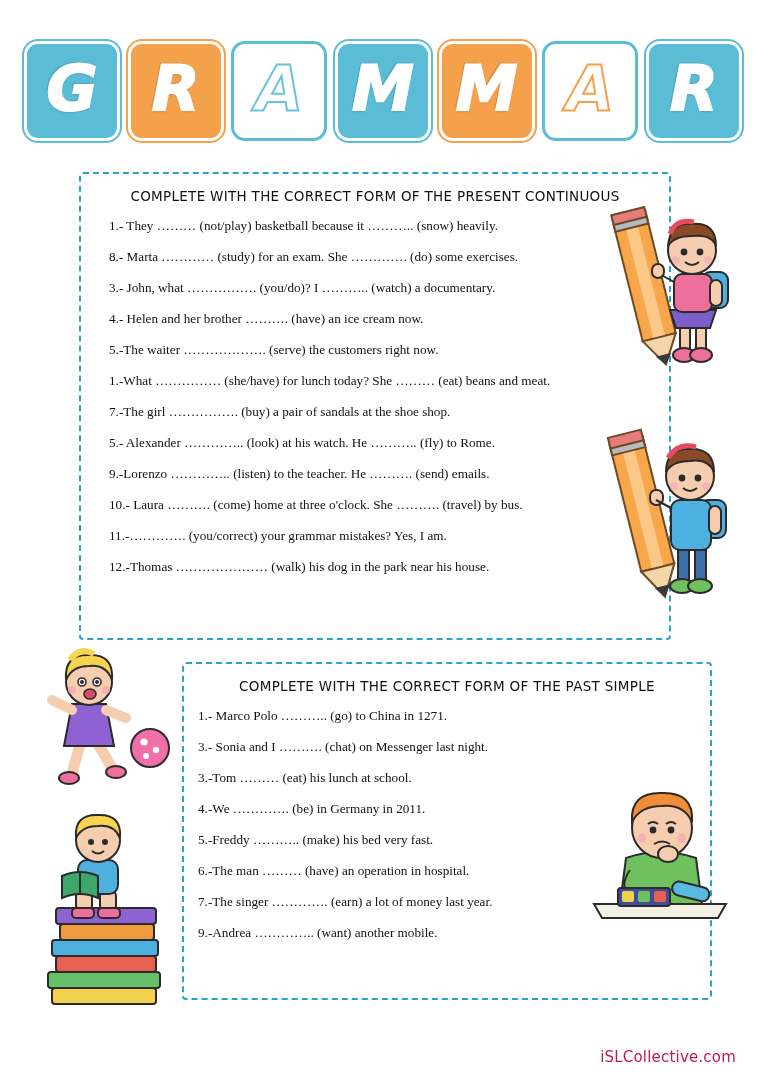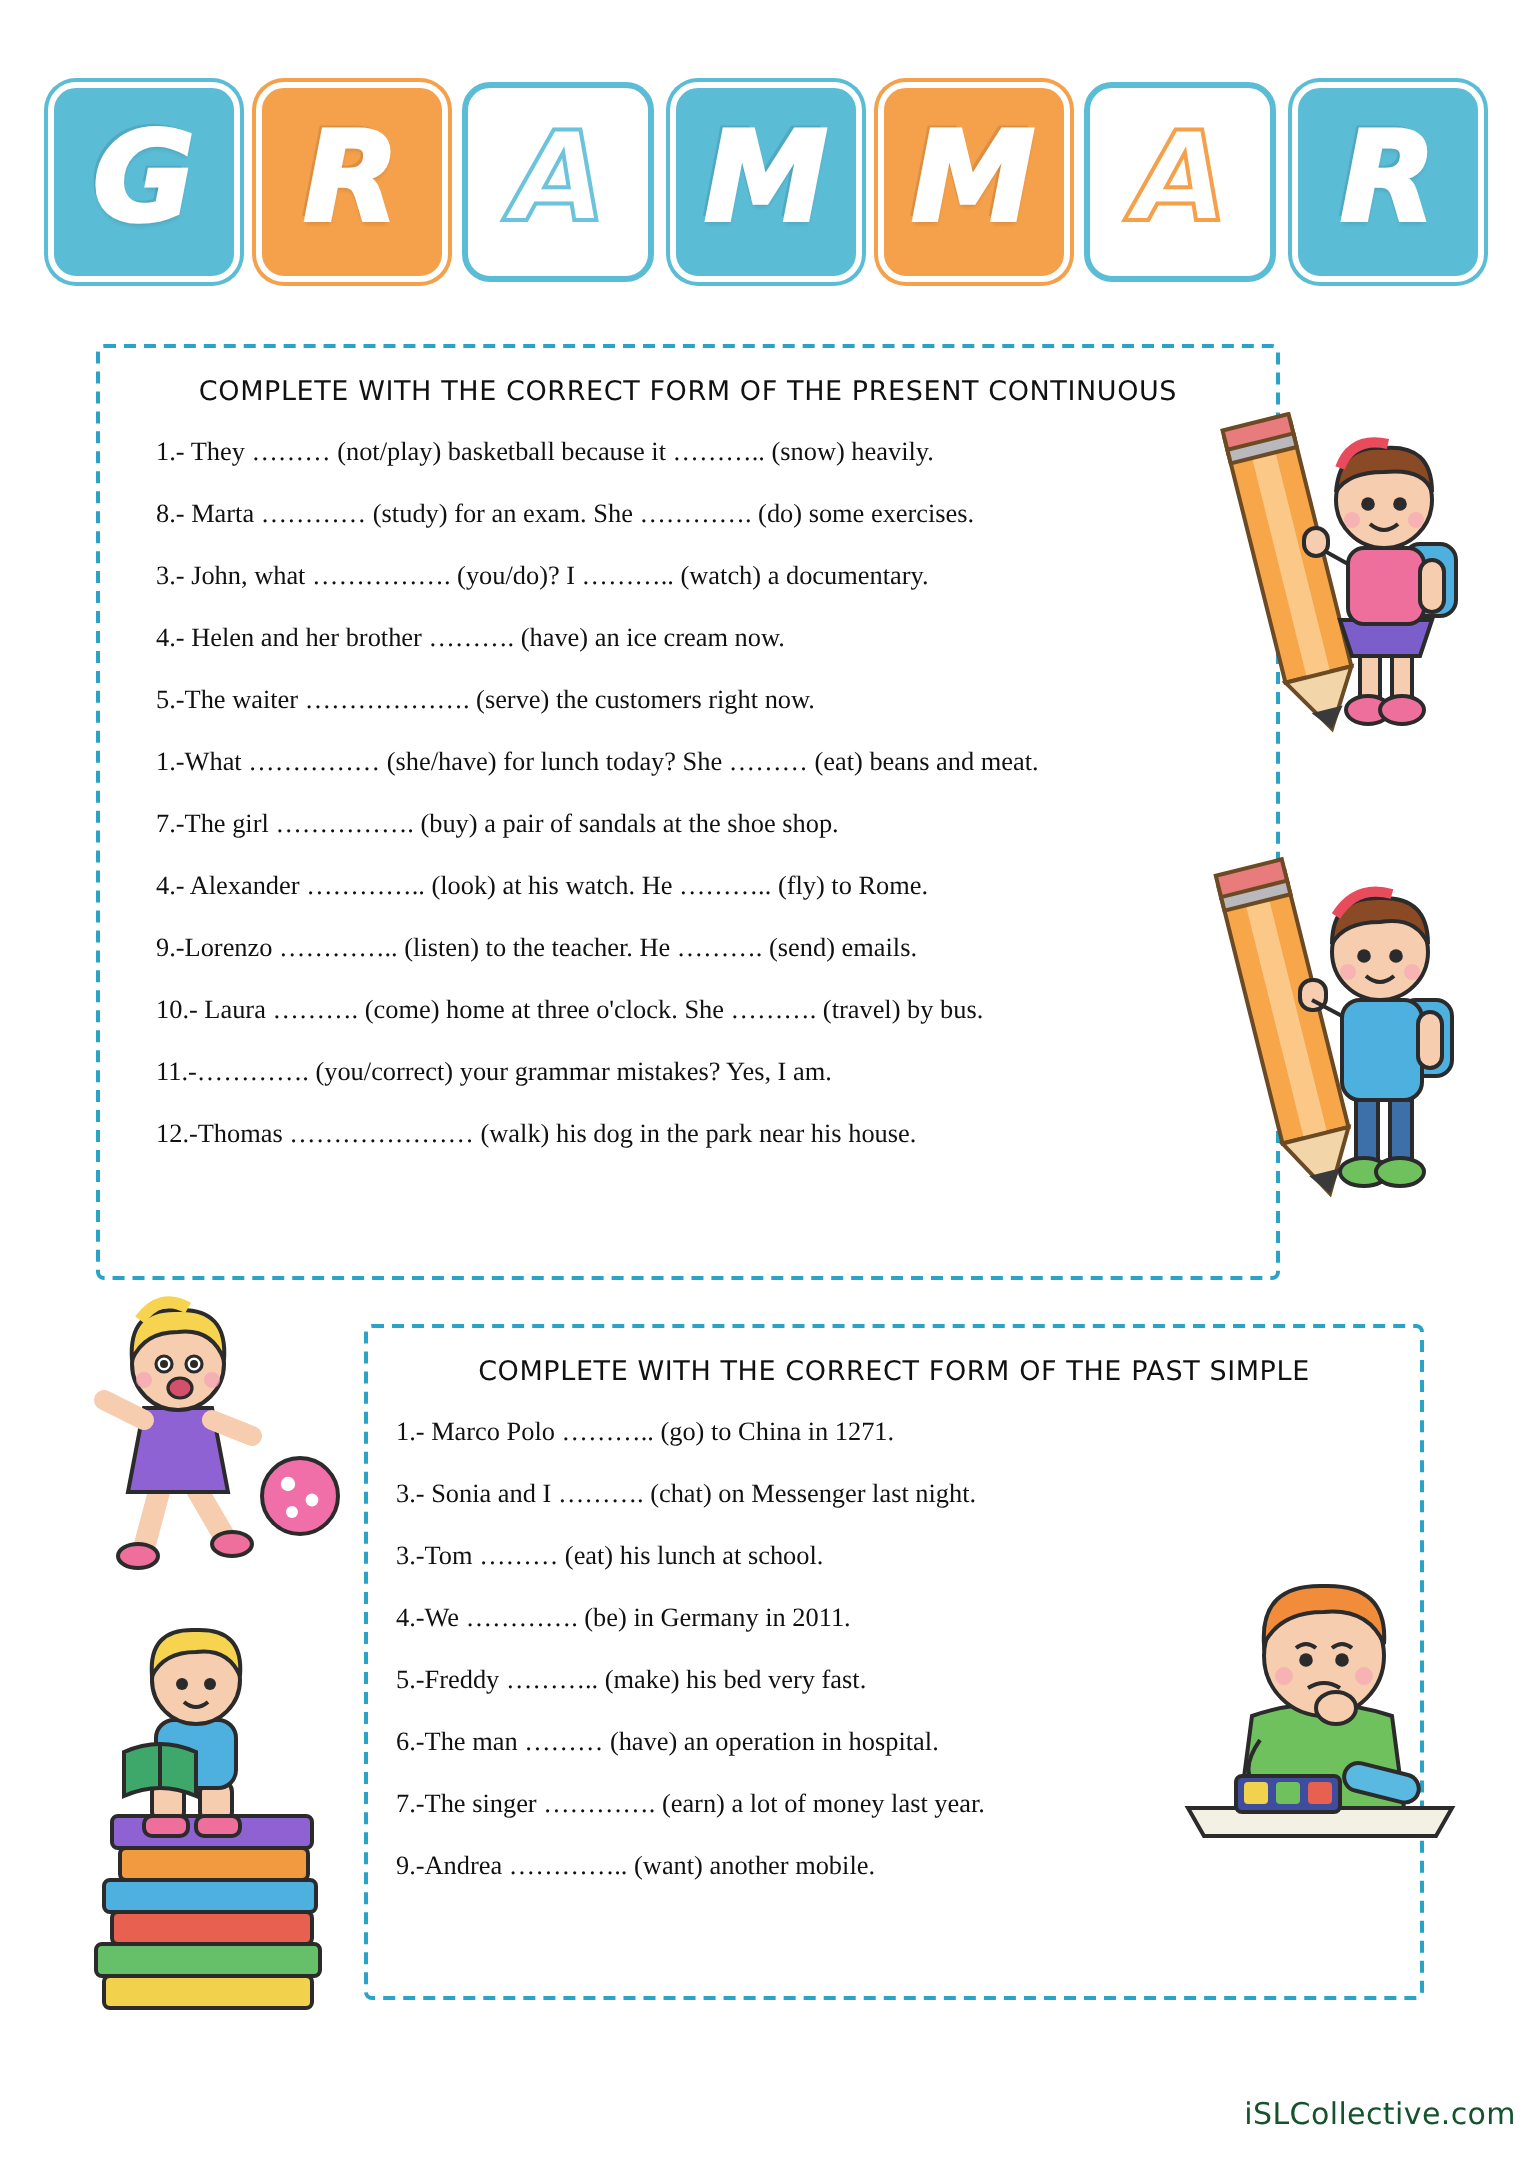--- a/index.html
+++ b/index.html
@@ -63,21 +63,21 @@
 
   
   .ex-box {
     position: absolute;
     border: 2px dashed #2aa3c6;
     border-radius: 4px;
     box-sizing: border-box;
     background: transparent;
   }
   #box-present {
-    left: 48px;
+    left: 79px;
     top: 172px;
     width: 592px;
     height: 468px;
   }
   #box-past {
     left: 182px;
     top: 662px;
     width: 530px;
     height: 338px;
   }
@@ -102,25 +102,25 @@
     line-height: 1.25;
     padding: 7.5px 0 7.0px 0;
     white-space: nowrap;
   }
   #box-present .q-item { padding-left: 14px; }
   #box-past .q-item { }
 
   
   #footer {
     position: absolute;
-    right: 8px;
+    right: 30px;
     bottom: 18px;
     font-family: "DejaVu Sans", sans-serif;
     font-size: 15px;
-    color: #14532d;
+    color: #be185d;
     letter-spacing: 0.2px;
   }
 
   
   .art { position: absolute; }
   #art-girl-pencil { left: 596px; top: 206px; width: 150px; height: 180px; }
   #art-boy-pencil  { left: 596px; top: 428px; width: 150px; height: 196px; }
   #art-girl-ball   { left: 30px;  top: 648px; width: 140px; height: 150px; }
   #art-girl-books  { left: 36px;  top: 798px; width: 140px; height: 212px; }
   #art-boy-lunch   { left: 586px; top: 786px; width: 164px; height: 160px; }
@@ -155,21 +155,21 @@
 <div class="ex-box" id="box-present">
   <div class="ex-heading">COMPLETE WITH THE CORRECT FORM OF THE PRESENT CONTINUOUS</div>
   <ul class="q-list">
     <li class="q-item">1.- They ……… (not/play) basketball because it ……….. (snow) heavily.</li>
     <li class="q-item">8.- Marta ………… (study) for an exam. She …………. (do) some exercises.</li>
     <li class="q-item">3.- John, what ……………. (you/do)?  I ……….. (watch) a documentary.</li>
     <li class="q-item">4.- Helen and her brother ………. (have) an ice cream now.</li>
     <li class="q-item">5.-The waiter ………………. (serve) the customers right now.</li>
     <li class="q-item">1.-What ……………  (she/have) for lunch today? She ……… (eat) beans and meat.</li>
     <li class="q-item">7.-The girl ……………. (buy) a pair of sandals at the shoe shop.</li>
-    <li class="q-item">4.- Alexander ………….. (look) at his watch. He ……….. (fly) to Rome.</li>
+    <li class="q-item">5.- Alexander ………….. (look) at his watch. He ……….. (fly) to Rome.</li>
     <li class="q-item">9.-Lorenzo  ………….. (listen) to the teacher. He ………. (send) emails.</li>
     <li class="q-item">10.- Laura ………. (come) home at three o'clock. She ………. (travel) by bus.</li>
     <li class="q-item">11.-…………. (you/correct) your grammar mistakes? Yes, I am.</li>
     <li class="q-item">12.-Thomas ………………… (walk) his dog in the park near his house.</li>
   </ul>
 </div>
 
 <div class="ex-box" id="box-past">
   <div class="ex-heading">COMPLETE WITH THE CORRECT FORM OF THE PAST SIMPLE</div>
   <ul class="q-list">

